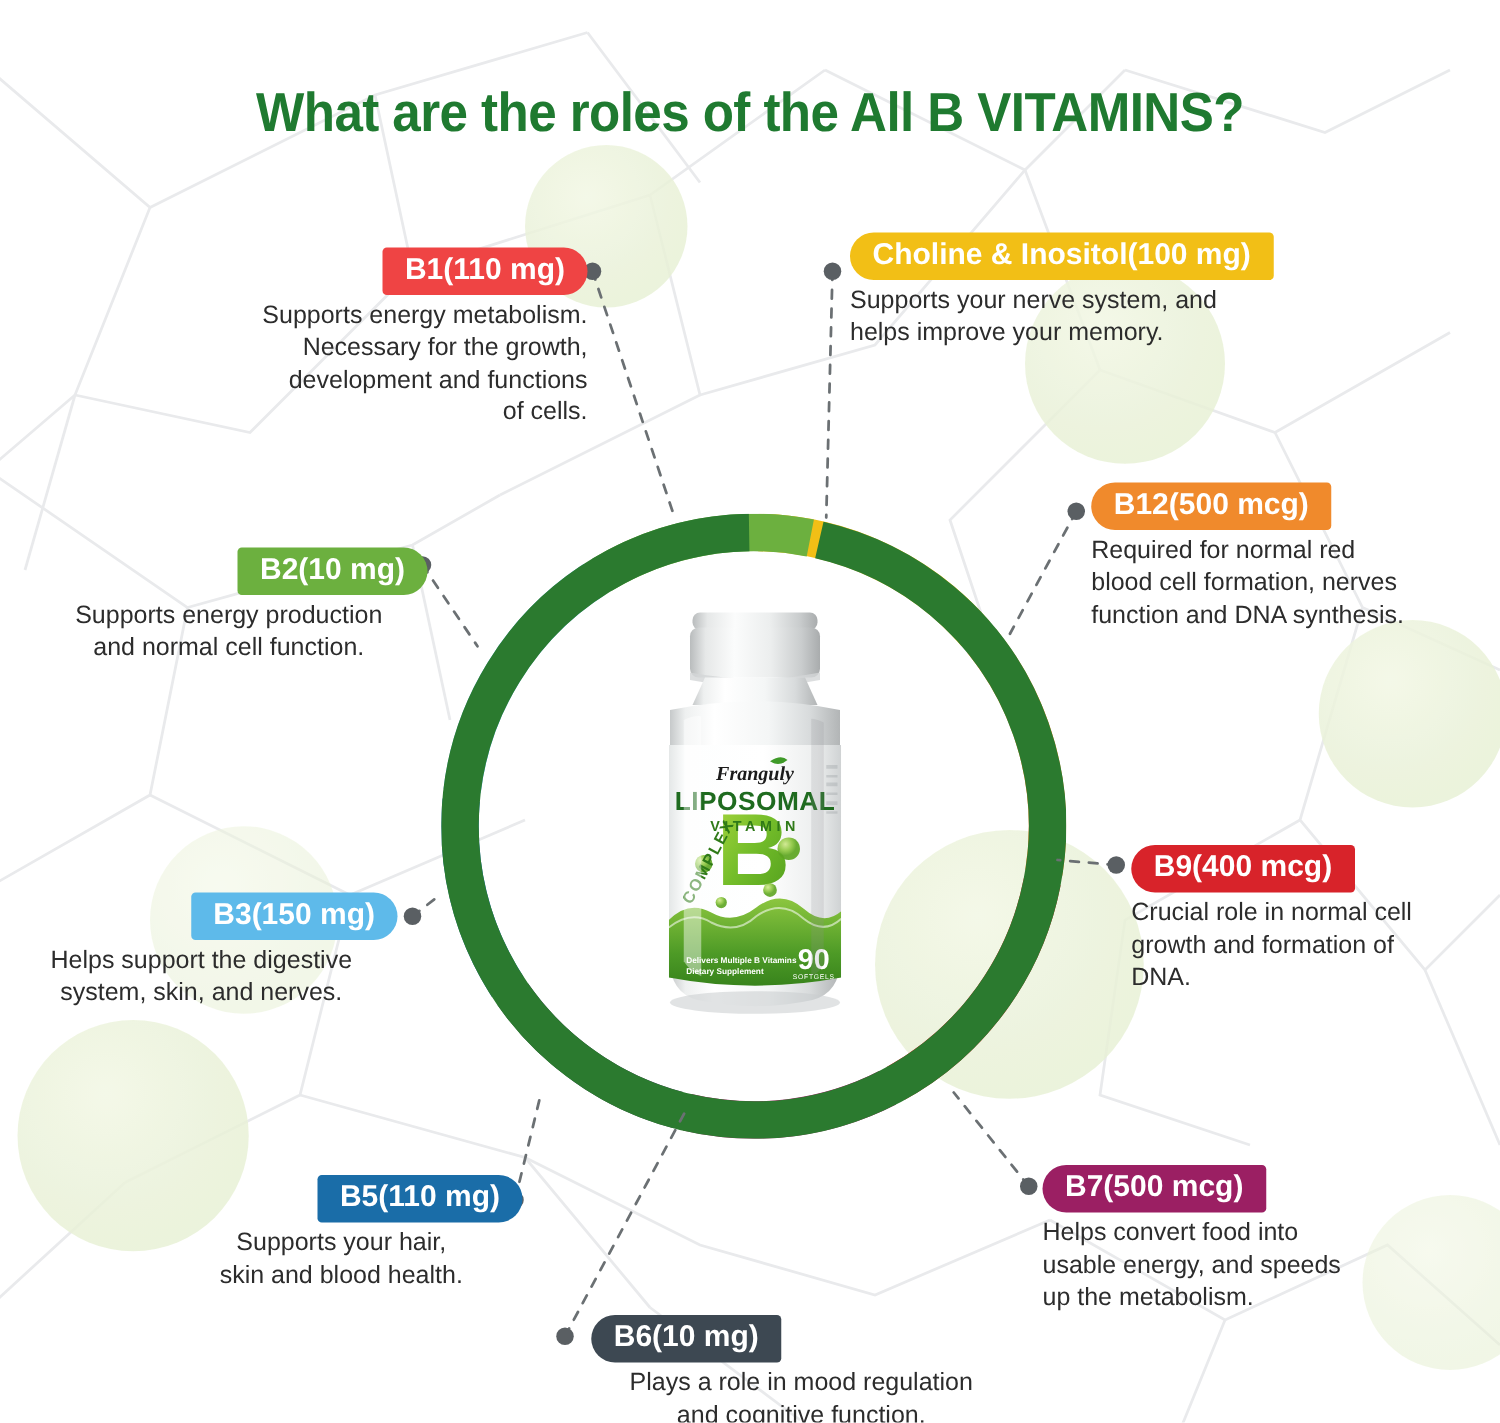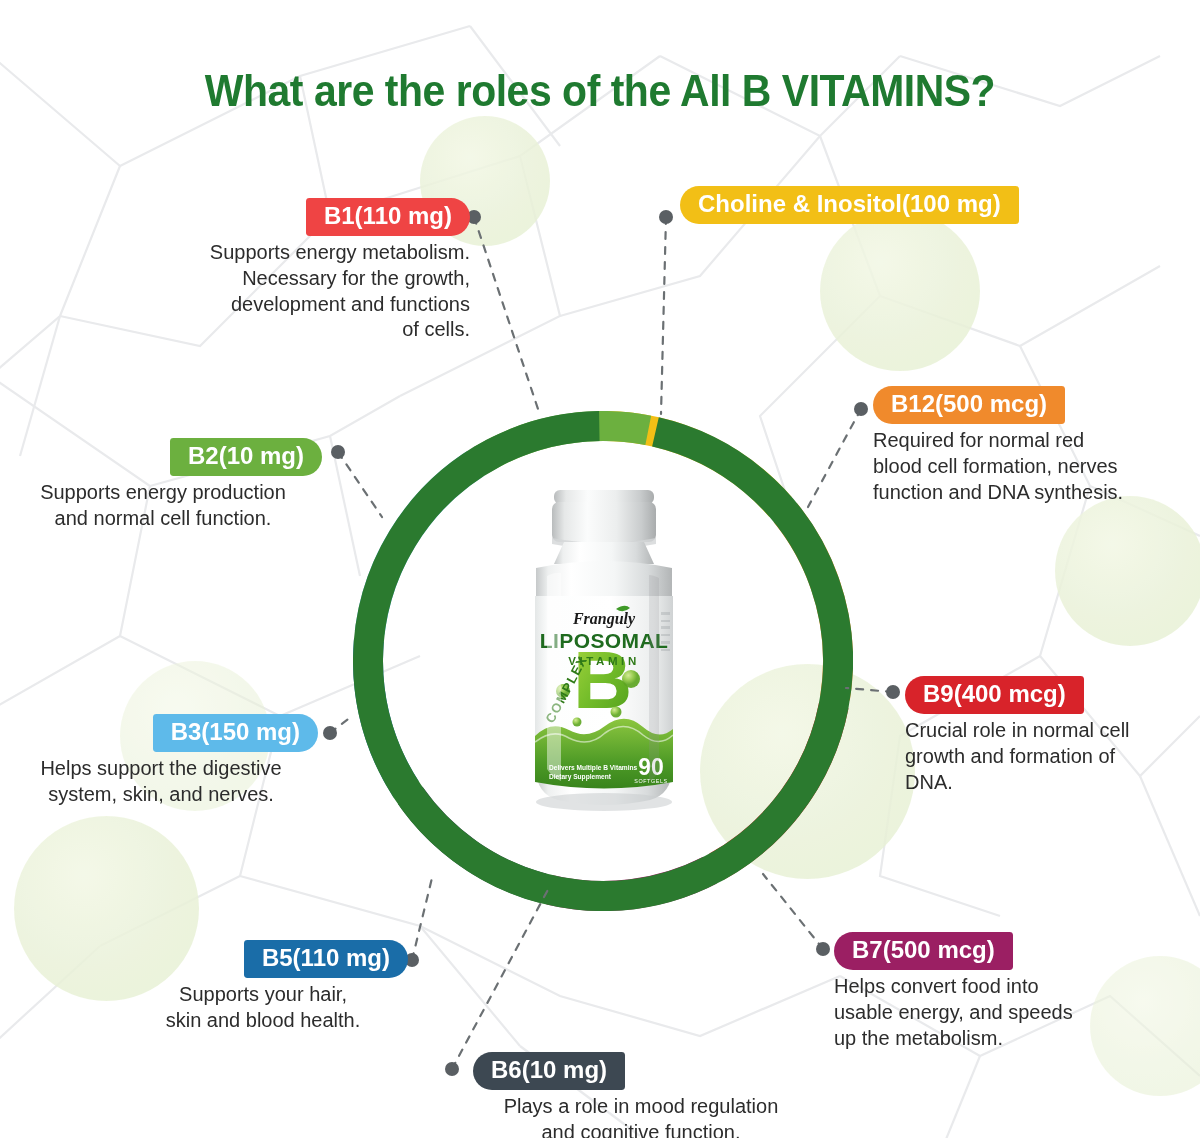--- a/index.html
+++ b/index.html
@@ -283,20 +283,22 @@
     <div class="desc">Supports energy metabolism.
 Necessary for the growth,
 development and functions
 of cells.</div>
   </div>
 
   <div class="callout align-left" style="left:680px; top:170px; width:400px;">
     <div class="pill-row-left">
       <span class="pill r-left" style="background:#f2bf16;">Choline &amp; Inositol(100 mg)</span>
     </div>
+    <div class="desc">Supports your nerve system, and
+helps improve your memory.</div>
   </div>
 
   <div class="callout align-left" style="left:873px; top:370px; width:330px;">
     <div class="pill-row-left">
       <span class="pill r-left" style="background:#f08a2c;">B12(500 mcg)</span>
     </div>
     <div class="desc">Required for normal red
 blood cell formation, nerves
 function and DNA synthesis.</div>
   </div>
@@ -320,37 +322,37 @@
   </div>
 
   <div class="callout align-center" style="left:455px; top:1036px; width:372px;">
     <div class="pill-row-left">
       <span class="pill r-left" style="background:#3d4852; margin-left:18px;">B6(10 mg)</span>
     </div>
     <div class="desc">Plays a role in mood regulation
 and cognitive function.</div>
   </div>
 
-  <div class="callout align-center" style="left:118px; top:924px; width:290px;">
+  <div class="callout align-center" style="left:128px; top:924px; width:290px;">
     <div class="pill-row-right">
       <span class="pill r-right" style="background:#1a6da8;">B5(110 mg)</span>
     </div>
     <div class="desc">Supports your hair,
 skin and blood health.</div>
   </div>
 
   <div class="callout align-center" style="left:4px; top:698px; width:314px;">
     <div class="pill-row-right">
       <span class="pill r-right" style="background:#5ebaea;">B3(150 mg)</span>
     </div>
     <div class="desc">Helps support the digestive
 system, skin, and nerves.</div>
   </div>
 
-  <div class="callout align-center" style="left:4px; top:422px; width:318px;">
+  <div class="callout align-center" style="left:24px; top:422px; width:318px;">
     <div class="pill-row-right">
       <span class="pill r-right" style="background:#6cb03f;">B2(10 mg)</span>
     </div>
     <div class="desc">Supports energy production
 and normal cell function.</div>
   </div>
 
 </div>
 
 </body></html>

